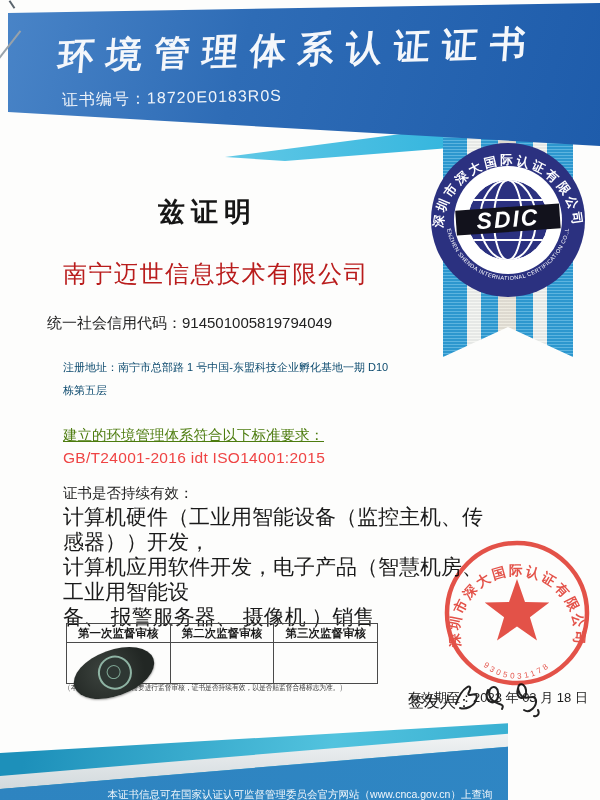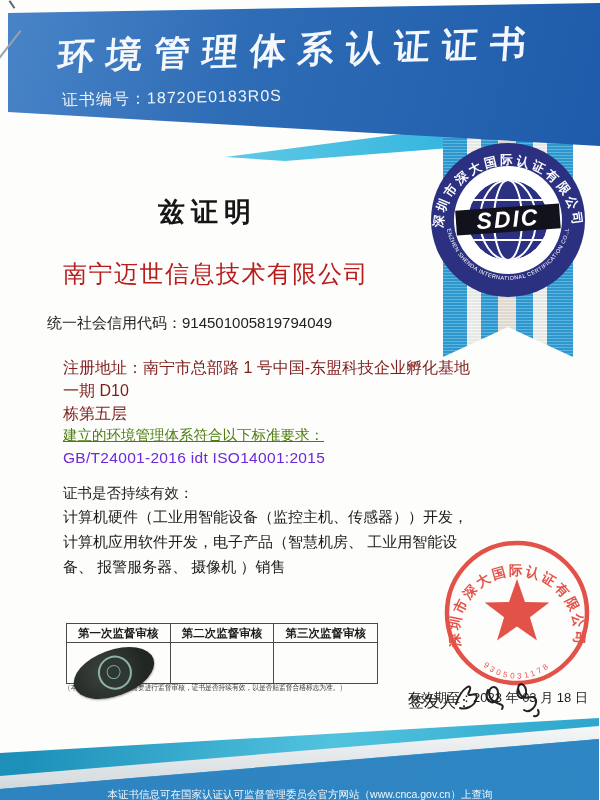--- a/index.html
+++ b/index.html
@@ -30,25 +30,25 @@
     clip-path:polygon(0 0,100% 0,100% 100%,50% calc(100% - 30px),0 100%);}
   .ribbon-texture{left:0;top:0;width:100%;height:100%;
     background:repeating-linear-gradient(0deg,rgba(255,255,255,.22) 0 1px,rgba(0,0,60,.05) 1px 3px);}
   .medallion{left:431px;top:143px;width:154px;height:154px;z-index:4;}
 
   
   .certify{left:158px;top:194px;font-size:27px;font-weight:700;letter-spacing:6px;color:#161616;}
   .company{left:63px;top:258px;font-size:24px;font-weight:500;letter-spacing:1.5px;color:#b91c1c;}
   .line15{font-size:15px;color:#222;}
   .credit{left:47px;top:314px;}
-  .address{left:63px;top:356px;width:420px;font-size:16px;line-height:23px;color:#7f1d1d;}
+  .address{left:63px;top:356px;width:420px;font-size:11px;line-height:23px;color:#0c4a6e;}
   .std-head{left:63px;top:426px;font-size:14.5px;color:#4d7c0f;text-decoration:underline;}
-  .std-code{left:63px;top:449px;font-size:15.5px;color:#6d28d9;letter-spacing:.3px;}
+  .std-code{left:63px;top:449px;font-size:15.5px;color:#ef4444;letter-spacing:.3px;}
   .scope-head{left:63px;top:484px;font-size:14.5px;color:#222;}
-  .scope{left:63px;top:504px;width:420px;font-size:15px;line-height:25px;color:#1a1a1a;font-weight:500;}
+  .scope{left:63px;top:504px;width:420px;font-size:21px;line-height:25px;color:#1a1a1a;font-weight:500;}
 
   
   .audit{left:66px;top:623px;width:312px;border-collapse:collapse;z-index:2;}
   .audit th{border:1px solid #4a4a4a;font-size:11.5px;font-weight:600;height:16px;
     padding:1px 0;color:#1b1b1b;width:104px;}
   .audit td{border:1px solid #4a4a4a;height:38px;}
   .note{left:64px;top:682px;font-size:8px;color:#454545;white-space:nowrap;
     transform:scale(.84,1);transform-origin:left top;}
   .sticker{left:72px;top:650px;width:84px;height:46px;border-radius:50%;z-index:3;
     background:radial-gradient(circle at 40% 40%,#3d443f,#222724 70%);
@@ -58,21 +58,21 @@
   .sticker-core{left:7px;top:7px;width:12px;height:12px;border-radius:50%;
     border:1px solid #7ea593;}
 
   
   .issue-line{left:408px;font-size:13px;color:#1d1d1d;white-space:nowrap;z-index:2;}
   .sig-label{left:408px;top:692px;font-size:16px;color:#1d1d1d;z-index:2;}
   .signature{left:448px;top:676px;z-index:2;}
   .stamp{left:432px;top:528px;z-index:6;opacity:.88;mix-blend-mode:multiply;}
 
   
-  .band{left:0;top:718px;width:599px;height:82px;overflow:hidden;z-index:1;}
+  .band{left:0;top:718px;width:508px;height:82px;overflow:hidden;z-index:1;}
   .band-teal{left:0;top:0;width:600px;height:82px;
     background:linear-gradient(100deg,#1d90ba 5%,#52c3de 55%,#2ba5cb);
     clip-path:polygon(0 35px,600px 0,600px 82px,0 82px);}
   .band-white{left:0;top:0;width:600px;height:82px;
     background:linear-gradient(180deg,#fafbfb,#ccd4d8);
     clip-path:polygon(0 58px,600px 8px,600px 21px,0 71px);}
   .band-deep{left:0;top:0;width:600px;height:82px;
     background:linear-gradient(100deg,#2e84c0,#2f86c4);
     clip-path:polygon(0 71px,600px 21px,600px 82px,0 82px);}
   .band-note{left:300px;top:70px;transform:translateX(-50%);font-size:10.5px;

